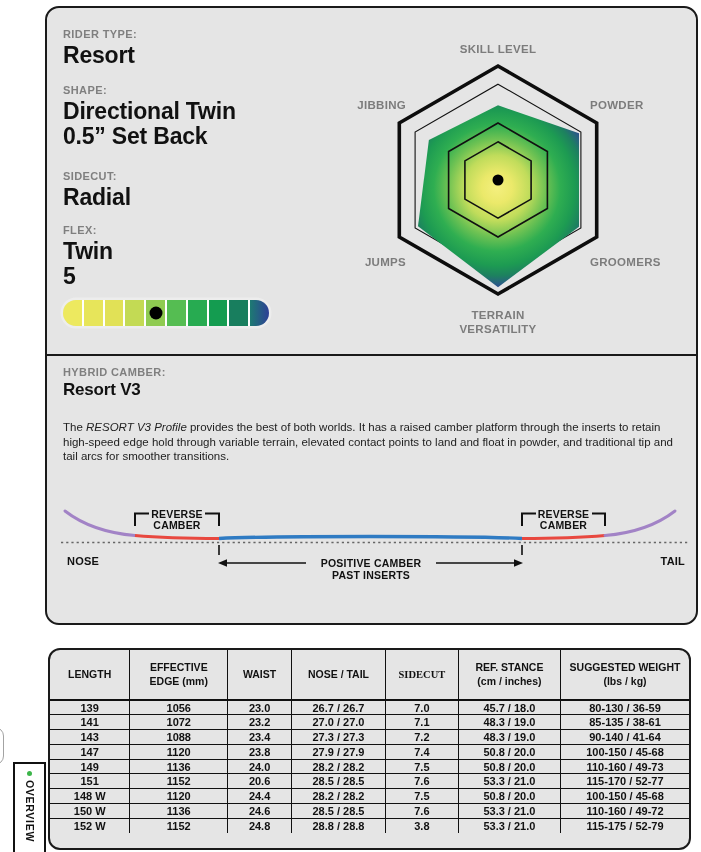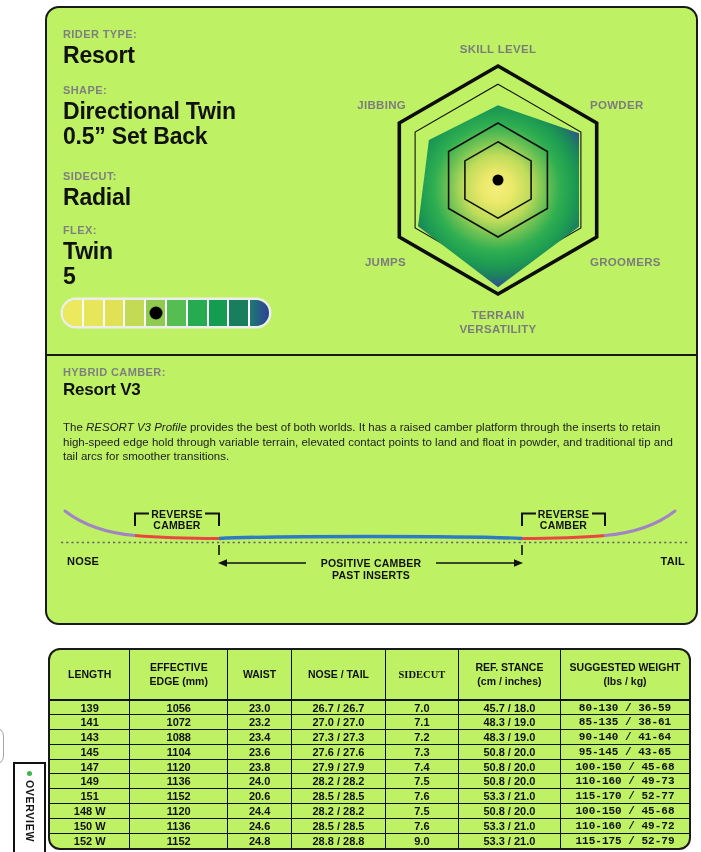--- a/index.html
+++ b/index.html
@@ -1,18 +1,18 @@
 <!DOCTYPE html>
 <html><head>
 <meta charset="utf-8">
 <style>
   * { margin:0; padding:0; box-sizing:border-box; }
   html,body { width:701px; height:852px; background:#fff; overflow:hidden; position:relative;
     font-family:"Liberation Sans","DejaVu Sans",sans-serif; color:#111; }
-  .card { position:absolute; background:#bef264; border:2px solid #1a1a1a; }
+  .card { position:absolute; background:#e5e5e5; border:2px solid #1a1a1a; }
   #main-card { left:45px; top:6px; width:653px; height:619px; border-radius:14px; }
   .spec-block { position:absolute; left:16px; }
   .spec-label { font-size:11px; font-weight:bold; color:#7f7f7f; letter-spacing:.4px; }
   .spec-value { font-size:23px; font-weight:bold; color:#111; line-height:1.07; letter-spacing:-.2px; margin-top:3px; white-space:pre-line; }
   #flex-bar { position:absolute; left:16px; top:292px; width:206px; height:26px; display:flex;
     border-radius:13px; overflow:hidden; box-shadow:0 0 0 2.5px #ededed; }
   .flex-seg { flex:1; position:relative; border-right:2px solid #fff; }
   .flex-seg:last-child { border-right:none; }
   .flex-dot { position:absolute; top:50%; left:50%; transform:translate(-50%,-50%); width:13px; height:13px; background:#000; border-radius:50%; }
   #radar { position:absolute; left:293px; top:28px; width:345px; height:305px; }
@@ -23,21 +23,21 @@
   #camber-desc { position:absolute; left:16px; top:412px; width:622px; font-size:11.5px; line-height:1.28; color:#222; }
   #camber-svg { position:absolute; left:8px; top:489px; width:637px; height:96px; }
   #camber-svg text { font-size:10.5px; font-weight:bold; fill:#111; letter-spacing:.2px; }
   #table-card { left:48px; top:648px; width:643px; height:202px; border-radius:12px; overflow:hidden; }
   #spec-table { width:100%; border-collapse:collapse; table-layout:fixed; }
   #spec-table th { height:50px; font-size:10.5px; font-weight:bold; text-align:center; vertical-align:middle;
     white-space:pre-line; line-height:1.3; border-bottom:2px solid #111; border-right:1.2px solid #111; }
   #spec-table th:last-child { border-right:none; }
   #spec-table td { height:14.8px; padding:0; font-size:11px; font-weight:bold; text-align:center; vertical-align:middle;
     border-top:1.2px solid #111; border-right:1.2px solid #111; }
-  #spec-table td:last-child { border-right:none;font-family:Liberation Mono, monospace; }
+  #spec-table td:last-child { border-right:none; }
   #spec-table tbody tr:first-child td { border-top:none; }
   #overview-tab { position:absolute; left:13px; top:762px; width:33px; height:95px; background:#fff;
     border:2px solid #111; display:flex; flex-direction:column; align-items:center; padding-top:7px; z-index:5; }
   #tab-dot { width:5px; height:5px; border-radius:50%; margin-bottom:4px; }
   #tab-text { writing-mode:vertical-rl; font-size:10.5px; font-weight:bold; letter-spacing:.7px; color:#111; }
   #side-sliver { position:absolute; left:-14px; top:727px; width:18px; height:38px; border:1.5px solid #a3a3a3; border-radius:9px; background:#fff; }
 </style>
 </head>
 <body>
 
@@ -180,29 +180,20 @@
         <tr>
           <td>143</td>
           <td>1088</td>
           <td>23.4</td>
           <td>27.3 / 27.3</td>
           <td>7.2</td>
           <td>48.3 / 19.0</td>
           <td>90-140 / 41-64</td>
         </tr>
         <tr>
-          <td>145</td>
-          <td>1104</td>
-          <td>23.6</td>
-          <td>27.6 / 27.6</td>
-          <td>7.3</td>
-          <td>50.8 / 20.0</td>
-          <td>95-145 / 43-65</td>
-        </tr>
-        <tr>
           <td>147</td>
           <td>1120</td>
           <td>23.8</td>
           <td>27.9 / 27.9</td>
           <td>7.4</td>
           <td>50.8 / 20.0</td>
           <td>100-150 / 45-68</td>
         </tr>
         <tr>
           <td>149</td>
@@ -238,21 +229,21 @@
           <td>28.5 / 28.5</td>
           <td>7.6</td>
           <td>53.3 / 21.0</td>
           <td>110-160 / 49-72</td>
         </tr>
         <tr>
           <td>152 W</td>
           <td>1152</td>
           <td>24.8</td>
           <td>28.8 / 28.8</td>
-          <td>9.0</td>
+          <td>3.8</td>
           <td>53.3 / 21.0</td>
           <td>115-175 / 52-79</td>
         </tr>
       </tbody>
   </table>
 </div>
 
 <div id="overview-tab">
   <div id="tab-dot" style="background: rgb(60, 181, 74);"></div>
   <div id="tab-text">OVERVIEW</div>

